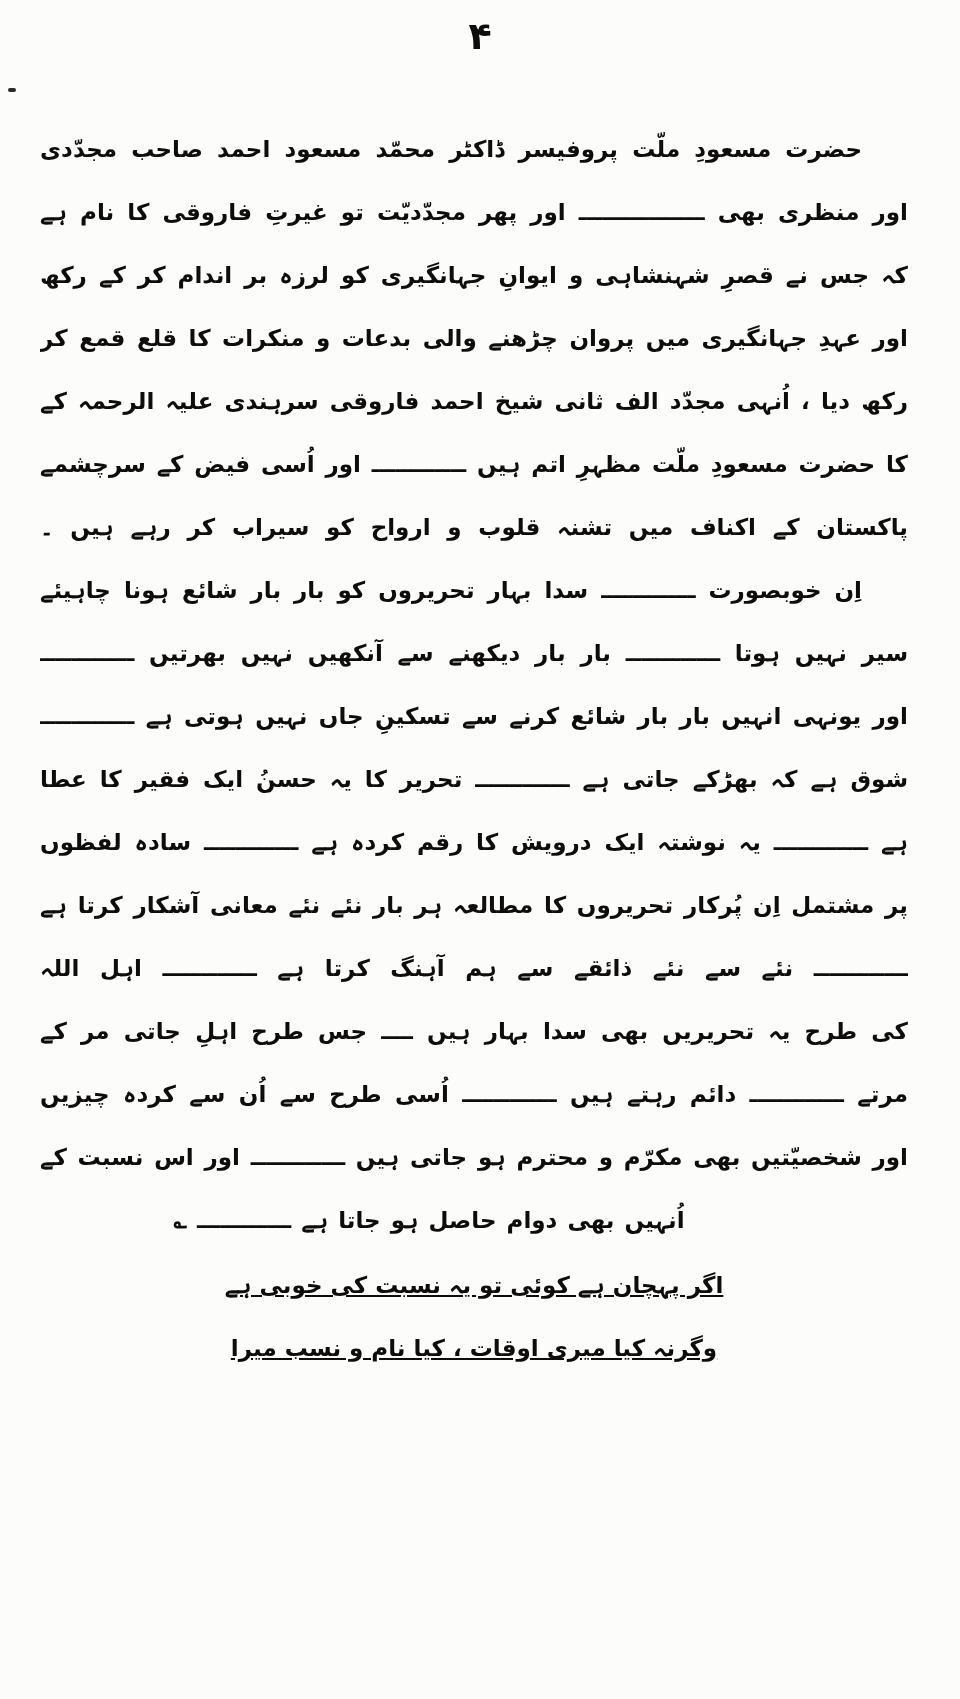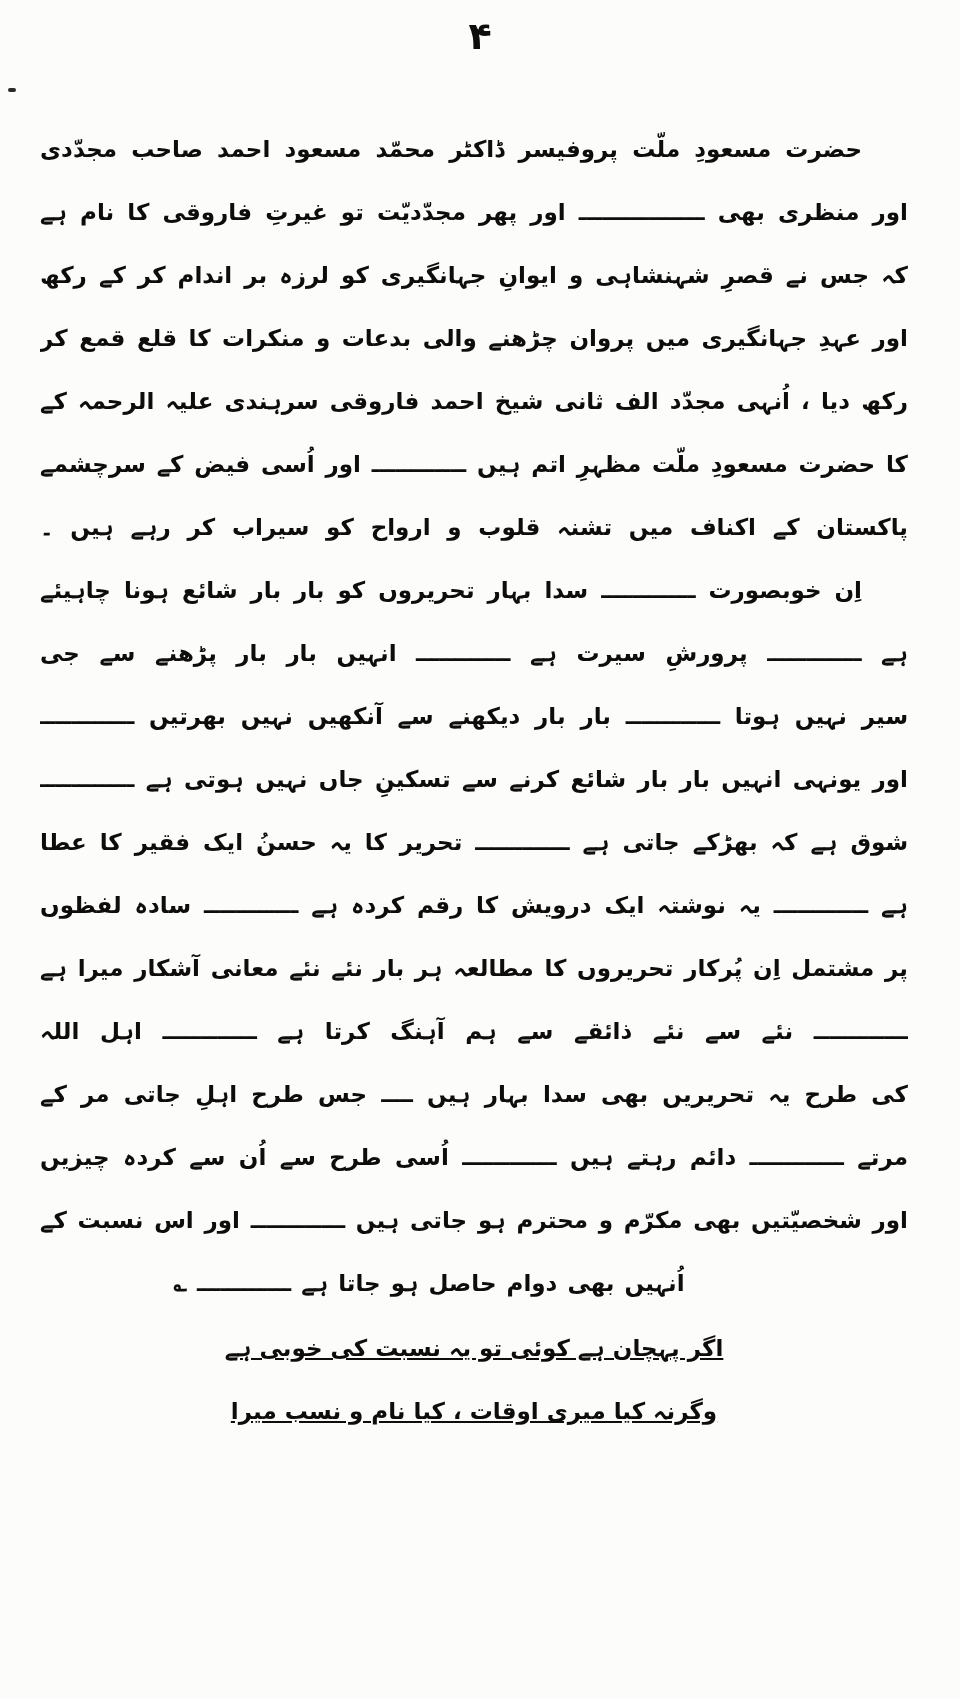--- a/index.html
+++ b/index.html
@@ -86,26 +86,25 @@
 
   <div class="content">
     <div class="line indent-first">حضرت مسعودِ ملّت پروفیسر ڈاکٹر محمّد مسعود احمد صاحب مجدّدی بھی ہیں</div>
     <div class="line">اور منظری بھی ــــــــــــــــ اور پھر مجدّدیّت تو غیرتِ فاروقی کا نام ہے ــــــــــــ</div>
     <div class="line">کہ جس نے قصرِ شہنشاہی و ایوانِ جہانگیری کو لرزہ بر اندام کر کے رکھ دیا ــــــــــــ</div>
     <div class="line">اور عہدِ جہانگیری میں پروان چڑھنے والی بدعات و منکرات کا قلع قمع کر کے</div>
     <div class="line">رکھ دیا ، اُنہی مجدّد الف ثانی شیخ احمد فاروقی سرہندی علیہ الرحمہ کے فیض</div>
     <div class="line">کا حضرت مسعودِ ملّت مظہرِ اتم ہیں ــــــــــــ اور اُسی فیض کے سرچشمے آج دیارِ</div>
     <div class="line">پاکستان کے اکناف میں تشنہ قلوب و ارواح کو سیراب کر رہے ہیں ۔</div>
     <div class="line indent-first">اِن خوبصورت ــــــــــــ سدا بہار تحریروں کو بار بار شائع ہونا چاہیئے</div>
-    <div class="line">ہے ــــــــــــ پرورشِ سیرت ہے ــــــــــــ انہیں بار بار پڑھنے سے جی</div>
     <div class="line">سیر نہیں ہوتا ــــــــــــ بار بار دیکھنے سے آنکھیں نہیں بھرتیں ــــــــــــ</div>
     <div class="line">اور یونہی انہیں بار بار شائع کرنے سے تسکینِ جاں نہیں ہوتی ہے ــــــــــــ آتشِ</div>
     <div class="line">شوق ہے کہ بھڑکے جاتی ہے ــــــــــــ تحریر کا یہ حسنُ ایک فقیر کا عطا کردہ</div>
     <div class="line">ہے ــــــــــــ یہ نوشتہ ایک درویش کا رقم کردہ ہے ــــــــــــ سادہ لفظوں</div>
-    <div class="line">پر مشتمل اِن پُرکار تحریروں کا مطالعہ ہر بار نئے نئے معانی آشکار میرا ہے</div>
+    <div class="line">پر مشتمل اِن پُرکار تحریروں کا مطالعہ ہر بار نئے نئے معانی آشکار کرتا ہے</div>
     <div class="line">ــــــــــــ نئے سے نئے ذائقے سے ہم آہنگ کرتا ہے ــــــــــــ اہل اللہ</div>
     <div class="line">کی طرح یہ تحریریں بھی سدا بہار ہیں ــــ جس طرح اہلِ جاتی مر کے نہیں</div>
     <div class="line">مرتے ــــــــــــ دائم رہتے ہیں ــــــــــــ اُسی طرح سے اُن سے کردہ چیزیں</div>
     <div class="line">اور شخصیّتیں بھی مکرّم و محترم ہو جاتی ہیں ــــــــــــ اور اس نسبت کے تصّدق</div>
     <div class="line short-center">اُنہیں بھی دوام حاصل ہو جاتا ہے ــــــــــــ ؎</div>
 
     <div class="verse">
       <div class="verse-line">اگر پہچان ہے کوئی تو یہ نسبت کی خوبی ہے</div>
       <div class="verse-line">وگرنہ کیا میری اوقات ، کیا نام و نسب میرا</div>
     </div>

